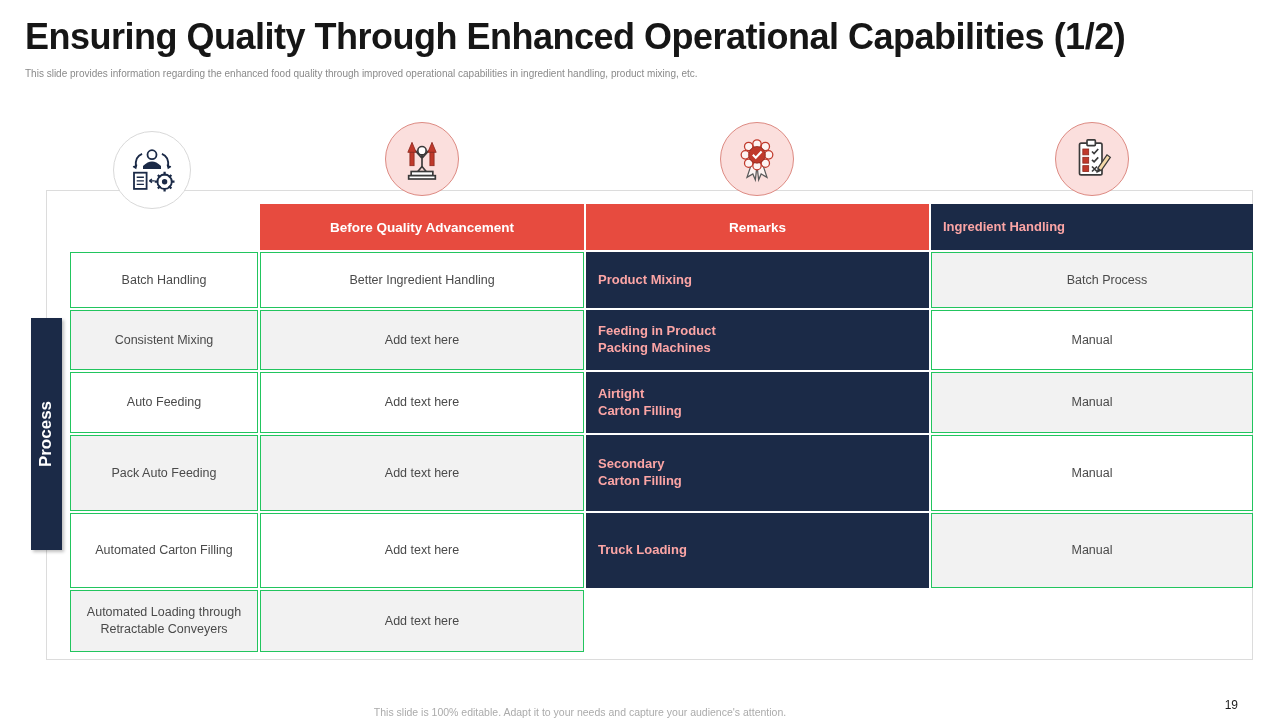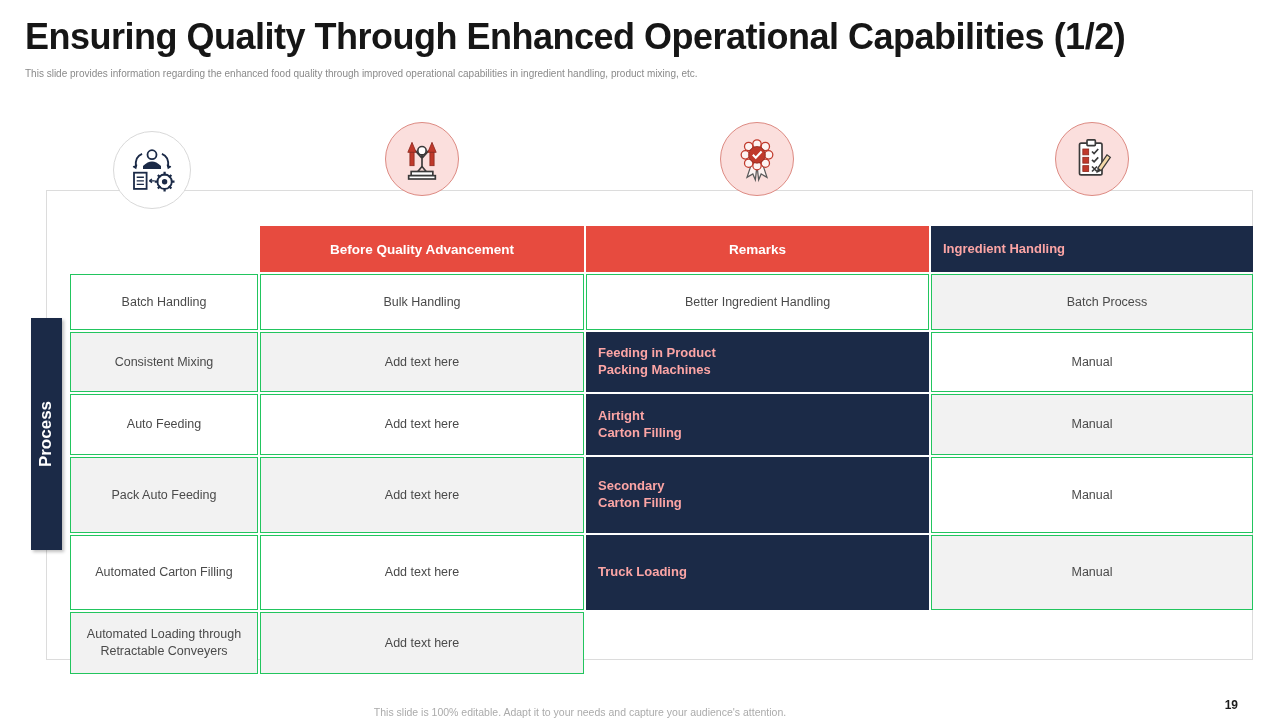--- a/index.html
+++ b/index.html
@@ -27,38 +27,38 @@
   .circle { border-radius:50%; display:flex; align-items:center; justify-content:center; }
   .circle-white { left:113px; top:131px; width:78px; height:78px; background:#ffffff;
     border:1px solid #d9d9d9; z-index:3; }
   .circle-pink { width:74px; height:74px; background:#fbdfdd; border:1.5px solid #dd8a82;
     z-index:3; }
   #circle2 { left:385px; top:122px; }
   #circle3 { left:720px; top:122px; }
   #circle4 { left:1055px; top:122px; }
 
   
-  .table { left:70px; top:226px; width:1085px; display:grid;
+  .table { left:70px; top:204px; width:1085px; display:grid;
     grid-template-columns:188px 324px 343px 322px;
     grid-template-rows:46px 56px 60px 61px 76px 75px 62px;
     column-gap:2px; row-gap:2px; z-index:2; }
   .cell-spacer { background:transparent; }
   .cell-header { background:#e74b3f; color:#ffffff; font-weight:700; font-size:13.5px;
     display:flex; align-items:center; justify-content:center; text-align:center; }
   .cell-label { background:#1b2a47; color:#fca5a5; font-weight:700; font-size:13px;
     display:flex; align-items:center; padding-left:12px; padding-right:8px;
     line-height:1.3; white-space:pre-line; }
   .cell-data { background:#ffffff; border:1px solid #22c55e; color:#4a4a4a;
     font-size:12.5px; display:flex; align-items:center; justify-content:center;
     text-align:center; line-height:1.35; white-space:pre-line; padding:0 10px; }
 
   
   .footer { left:0; top:706px; width:1160px; text-align:center; font-size:10.5px;
     color:#ababab; }
-  .page-number { right:42px; top:698px; font-size:12px; font-weight:700; color:#1c1c1c; }
+  .page-number { right:42px; top:698px; font-size:12px; font-weight:400; color:#1c1c1c; }
 
   svg { display:block; }
 </style>
 </head>
 <body>
 
 <div class="abs title">Ensuring Quality Through Enhanced Operational Capabilities (1/2)</div>
 <div class="abs subtitle">This slide provides information regarding the enhanced food quality through improved operational capabilities in ingredient handling, product mixing, etc.</div>
 
 <div class="abs panel"></div>
@@ -147,23 +147,23 @@
   </svg>
 </div>
 
 <div class="abs table">
   <div class="cell-spacer"></div>
   <div class="cell-header">Before Quality Advancement</div>
   <div class="cell-header">Remarks</div>
 
   <div class="cell-label">Ingredient Handling</div>
   <div class="cell-data">Batch Handling</div>
-  <div class="cell-data">Bulk Handling</div>
   <div class="cell-data">Better Ingredient Handling</div>
 
+  <div class="cell-label">Product Mixing</div>
   <div class="cell-data row-alt" style="background:#f2f2f2;padding-left:40px;">Batch Process</div>
   <div class="cell-data" style="background:#f2f2f2;">Consistent Mixing</div>
   <div class="cell-data" style="background:#f2f2f2;">Add text here</div>
 
   <div class="cell-label">Feeding in Product
 Packing Machines</div>
   <div class="cell-data">Manual</div>
   <div class="cell-data">Auto Feeding</div>
   <div class="cell-data">Add text here</div>
 

